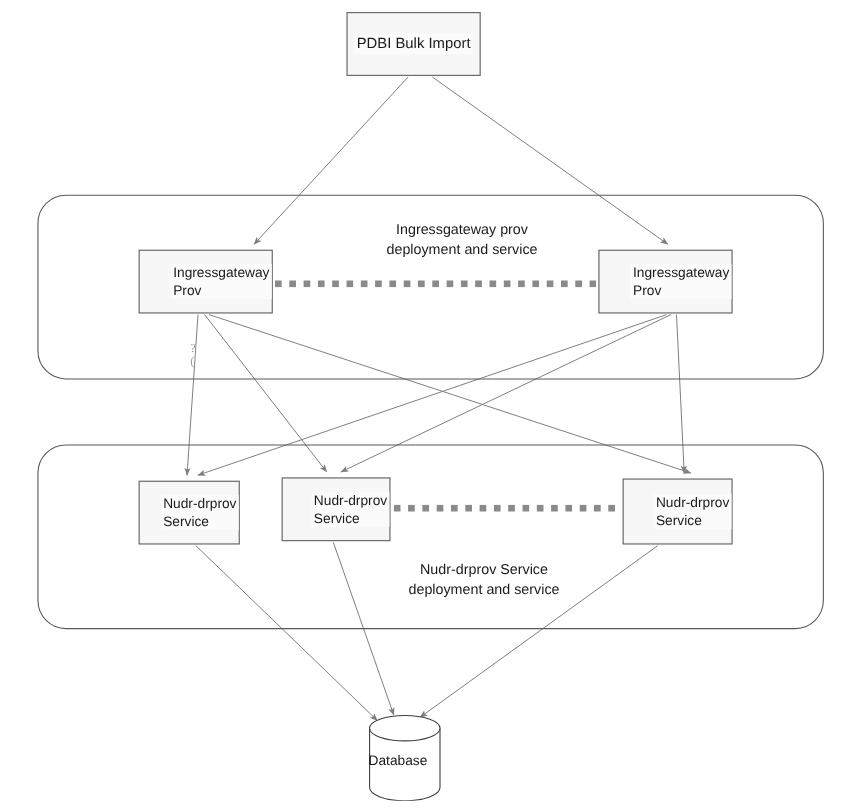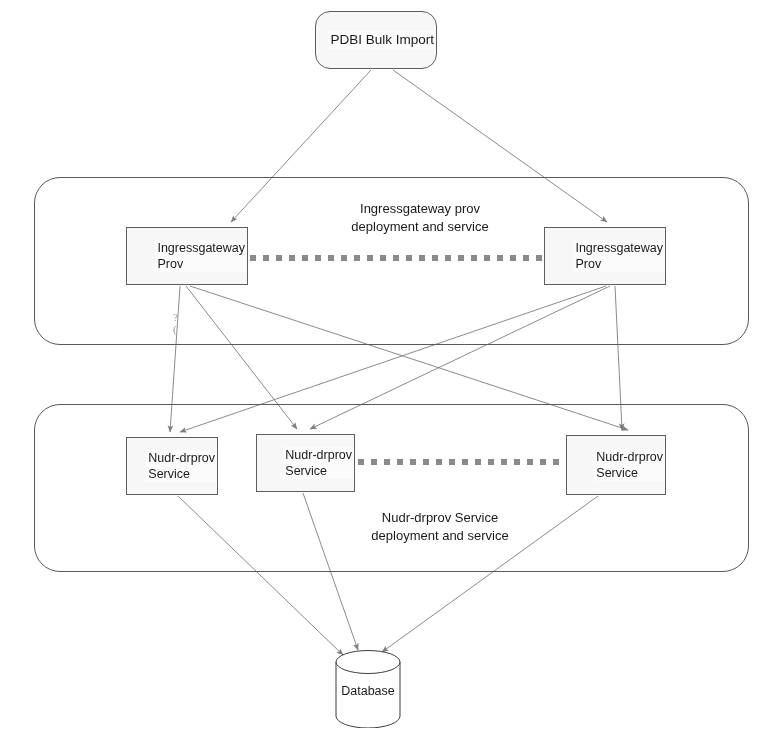--- a/index.html
+++ b/index.html
@@ -40,21 +40,21 @@
     color: #1a1a1a;
     line-height: 1.28;
     white-space: pre-line;
     padding: 0 2px;
   }
   #pdbi-bulk-import {
     left: 315px;
     top: 11px;
     width: 122px;
     height: 58px;
-    border-radius: 15px;
+    justify-content: center;
   }
   #pdbi-bulk-import .node-label {
     font-size: 13.5px;
     text-align: center;
   }
   #ingressgateway-prov-1 {
     left: 126px;
     top: 227px;
     width: 122px;
     height: 58px;
@@ -153,21 +153,20 @@
     left: 335px;
     top: 650px;
     width: 66px;
     height: 78px;
   }
   #database-label {
     position: absolute;
     left: 335px;
     top: 684px;
     width: 66px;
-    text-align: center;
     font-size: 12.5px;
     color: #1a1a1a;
   }
   .smudge {
     position: absolute;
     left: 173px;
     top: 312px;
     width: 10px;
     height: 32px;
     color: #7a7a7a;

